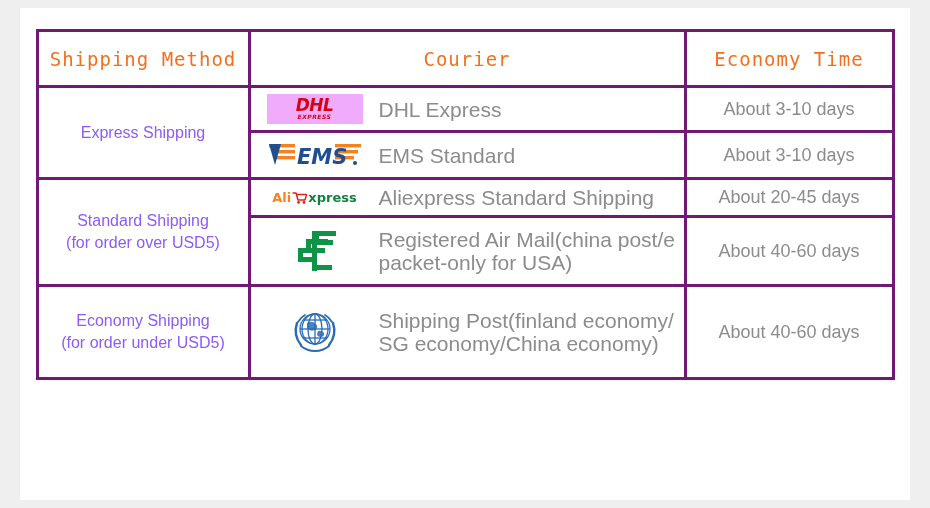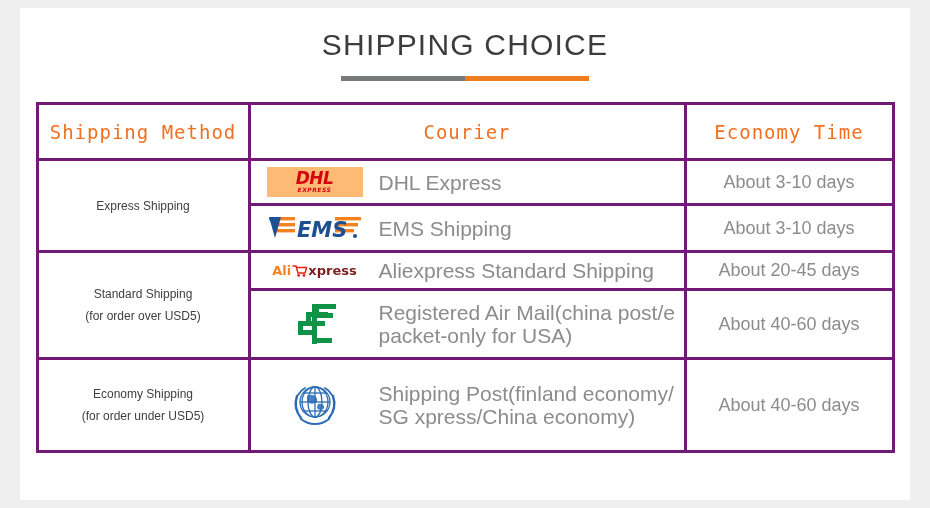--- a/index.html
+++ b/index.html
@@ -61,22 +61,22 @@
     text-align: center;
     color: #f07020;
     font-family: "DejaVu Sans Mono", monospace;
     font-size: 19px;
     letter-spacing: 1px;
     white-space: nowrap;
   }
 
   .method-cell {
     text-align: center;
-    color: #404040;
-    font-size: 12px;
+    color: #8b5cf6;
+    font-size: 16px;
     line-height: 22px;
     padding: 6px 4px;
   }
   .time-cell {
     text-align: center;
     color: #8c8c8c;
     font-size: 18px;
     padding: 6px 4px;
   }
 
@@ -102,21 +102,21 @@
     font-size: 21px;
     line-height: 23px;
     text-align: left;
     padding-right: 8px;
   }
 
   
   .dhl {
     width: 96px;
     height: 30px;
-    background: #fdba74;
+    background: #f0abfc;
     position: relative;
     display: flex;
     flex-direction: column;
     align-items: center;
     justify-content: center;
   }
   .dhl-main {
     color: #d40511;
     font-size: 17px;
     font-weight: bold;
@@ -138,36 +138,29 @@
   
   .alix {
     display: flex;
     align-items: center;
     font-size: 13px;
     font-weight: bold;
     font-family: "DejaVu Sans", sans-serif;
     line-height: 16px;
   }
   .alix .ali { color: #f28421; }
-  .alix .xpr { color: #7f1d1d; }
+  .alix .xpr { color: #15803d; }
 
   .logo-svg { display: block; }
 </style>
 </head>
 <body>
 
 <div class="card">
 
-  <div class="title-wrap">
-    <div class="title">SHIPPING CHOICE</div>
-    <div class="rule">
-      <div class="rule-left" style="background:#77797c"></div>
-      <div class="rule-right" style="background:#f07c20"></div>
-    </div>
-  </div>
 
   <table class="ship">
     <colgroup>
       <col class="col-method">
       <col class="col-courier">
       <col class="col-time">
     </colgroup>
     <tbody>
       <tr>
         <td class="hdr">Shipping Method</td>
@@ -205,21 +198,21 @@
                   <rect x="68" y="11" width="23" height="3.4"></rect>
                   <rect x="68" y="17" width="19" height="3.4"></rect>
                 </g>
                 <g fill="#1d4f91">
                   <polygon points="2,5 14,5 8,26"></polygon>
                   <text x="30" y="25" font-family="DejaVu Sans, sans-serif" font-size="21" font-weight="bold" font-style="italic">EMS</text>
                 </g>
                 <circle cx="88" cy="24" r="2" fill="#1d4f91"></circle>
               </svg>
             </div>
-            <div class="courier-label">EMS Shipping</div>
+            <div class="courier-label">EMS Standard</div>
           </div>
         </td>
         <td class="time-cell">About 3-10 days</td>
       </tr>
 
       <tr>
         <td class="method-cell" rowspan="2">
           <div>Standard Shipping</div>
           <div>(for order over USD5)</div>
         </td>
@@ -292,21 +285,21 @@
                 </g>
                 <g stroke="#2b6cb4" fill="none" stroke-width="1.8" stroke-linecap="round">
                   <path d="M14 41 Q20 46 28 46 Q36 46 42 41"></path>
                   <path d="M11 17 Q14 12 18 10"></path>
                   <path d="M45 17 Q42 12 38 10"></path>
                 </g>
               </svg>
             </div>
             <div class="courier-label">
               <div>Shipping Post(finland economy/</div>
-              <div>SG xpress/China economy)</div>
+              <div>SG economy/China economy)</div>
             </div>
           </div>
         </td>
         <td class="time-cell">About 40-60 days</td>
       </tr>
     </tbody>
   </table>
 </div>
 
 </body></html>

